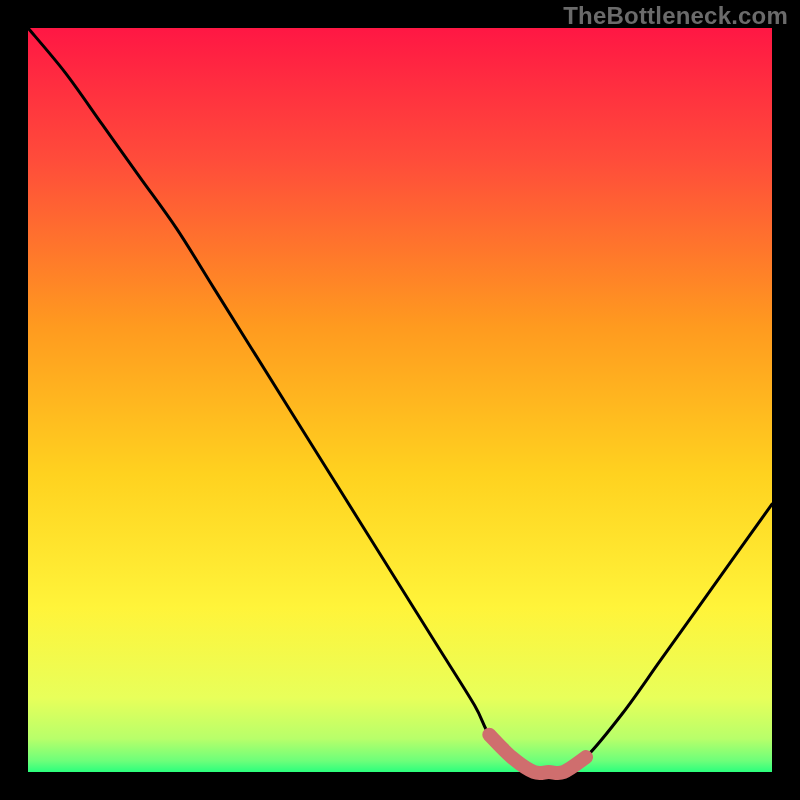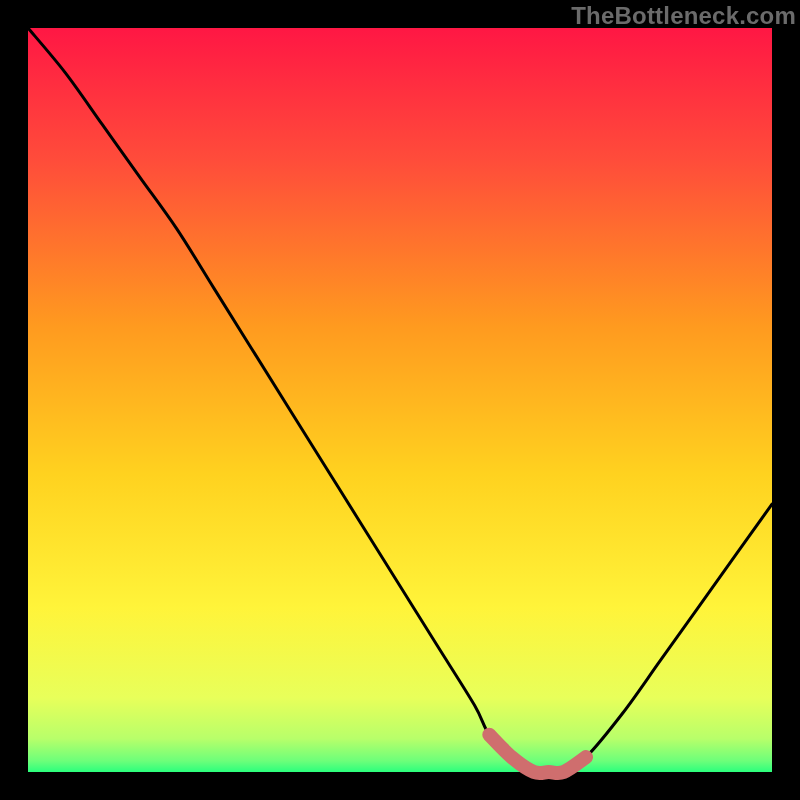--- a/index.html
+++ b/index.html
@@ -18,21 +18,21 @@
   }
   svg {
     display: block;
     position: absolute;
     top: 0;
     left: 0;
   }
   .watermark {
     position: absolute;
     top: 2px;
-    right: 4px;
+    right: 12px;
     font-family: Arial, Helvetica, sans-serif;
     font-size: 24px;
     font-weight: 700;
     color: #6b6b6b;
     letter-spacing: 0.2px;
     user-select: none;
   }
 </style>
 </head>
 <body>

